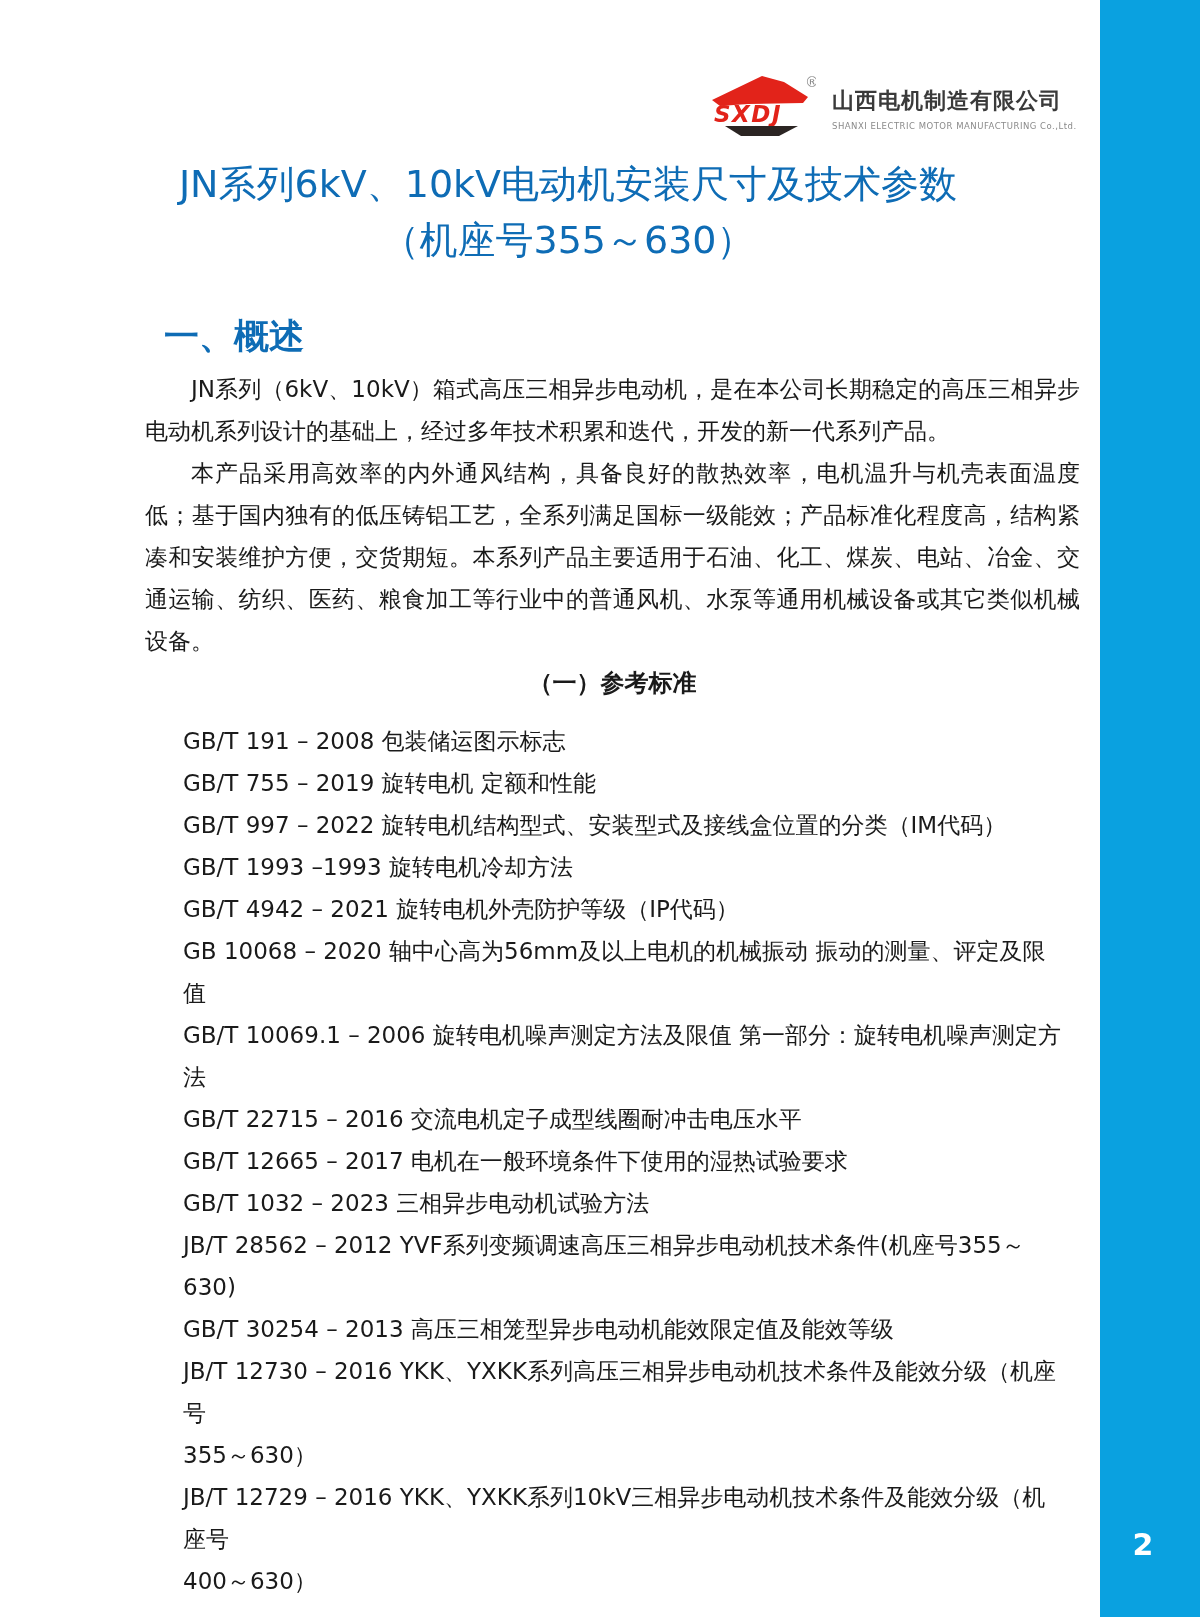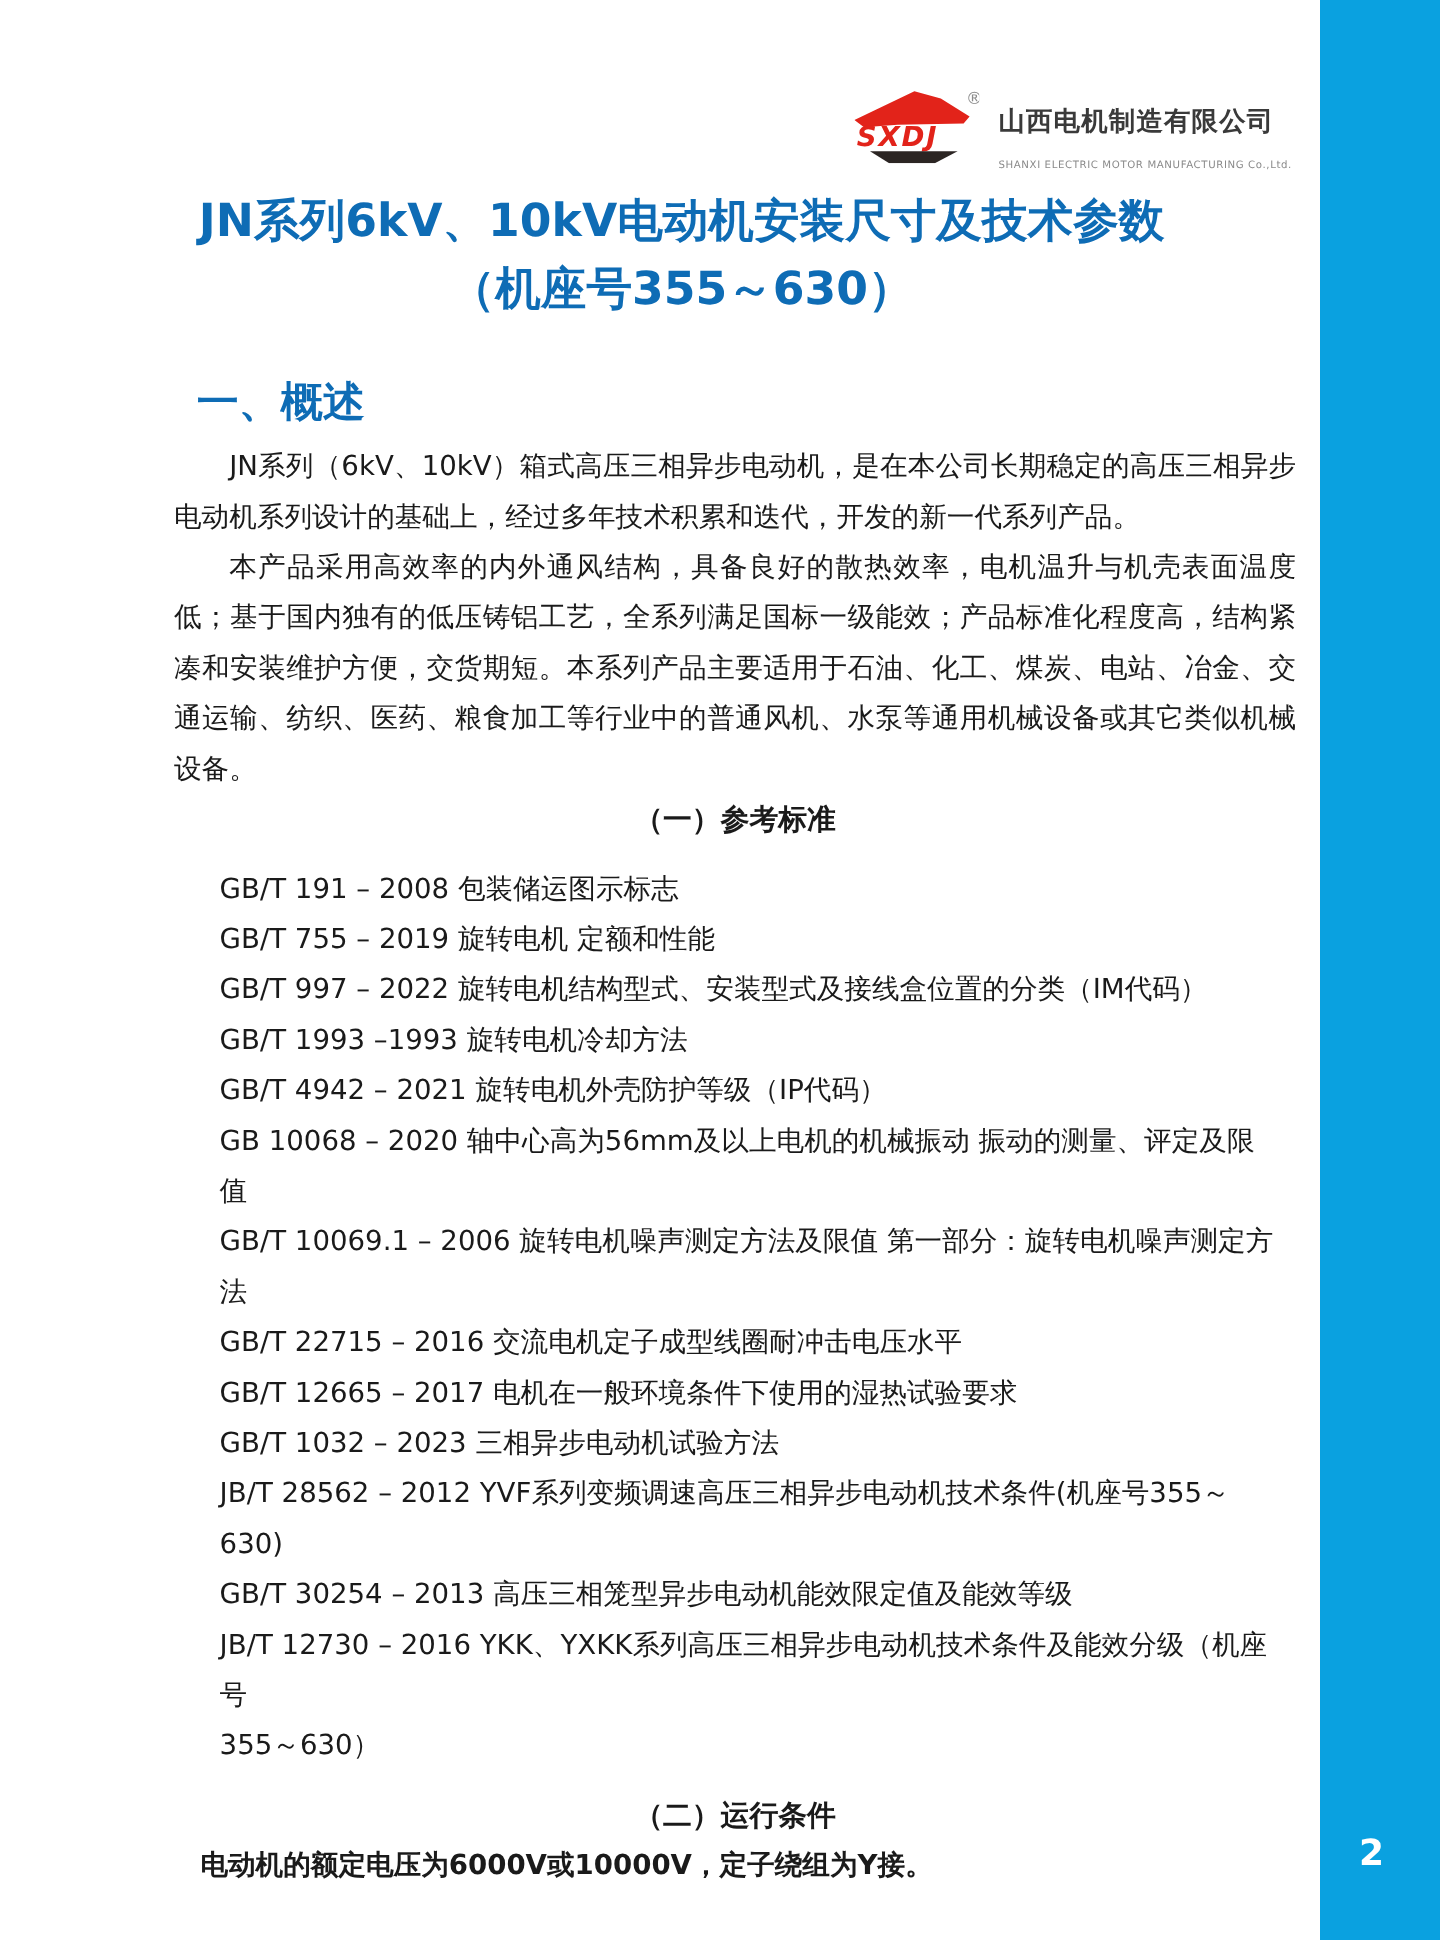--- a/index.html
+++ b/index.html
@@ -44,38 +44,38 @@
   .logo-mark { display: block; }
   .company-names { margin-top: 12px; }
   .company-cn {
     font-size: 22px;
     letter-spacing: 1px;
     color: #3a3a3a;
     font-weight: bold;
     white-space: nowrap;
   }
   .company-en {
-    margin-top: 17px;
+    margin-top: 5px;
     font-size: 8.5px;
     letter-spacing: 0.5px;
     color: #8a8a8a;
     white-space: nowrap;
   }
 
   
   .doc-title {
     position: absolute;
     top: 156px;
     left: 0;
     width: 1136px;
     margin: 0;
     text-align: center;
     color: var(--accent-blue, #0e6cb5);
     font-size: 38px;
-    font-weight: bold;
+    font-weight: normal;
     line-height: 56px;
   }
 
   
   .section-heading {
     position: absolute;
     top: 296px;
     left: 148px;
     margin: 16px;
     color: var(--accent-blue, #0e6cb5);
@@ -161,20 +161,22 @@
         <div class="std-item">GB/T 4942 – 2021 旋转电机外壳防护等级（IP代码）</div>
         <div class="std-item">GB 10068 – 2020 轴中心高为56mm及以上电机的机械振动 振动的测量、评定及限值</div>
         <div class="std-item">GB/T 10069.1 – 2006 旋转电机噪声测定方法及限值 第一部分：旋转电机噪声测定方法</div>
         <div class="std-item">GB/T 22715 – 2016 交流电机定子成型线圈耐冲击电压水平</div>
         <div class="std-item">GB/T 12665 – 2017 电机在一般环境条件下使用的湿热试验要求</div>
         <div class="std-item">GB/T 1032 – 2023 三相异步电动机试验方法</div>
         <div class="std-item">JB/T 28562 – 2012 YVF系列变频调速高压三相异步电动机技术条件(机座号355～630)</div>
         <div class="std-item">GB/T 30254 – 2013 高压三相笼型异步电动机能效限定值及能效等级</div>
         <div class="std-item">JB/T 12730 – 2016 YKK、YXKK系列高压三相异步电动机技术条件及能效分级（机座号
 355～630）</div>
+        <div class="std-item">JB/T 12729 – 2016 YKK、YXKK系列10kV三相异步电动机技术条件及能效分级（机座号
+400～630）</div>
       </div>
 
     <div class="sub-heading">（二）运行条件</div>
 
     <div class="operating-line">电动机的额定电压为6000V或10000V，定子绕组为Y接。</div>
   </div>
 
 </div>
 
 </body></html>

